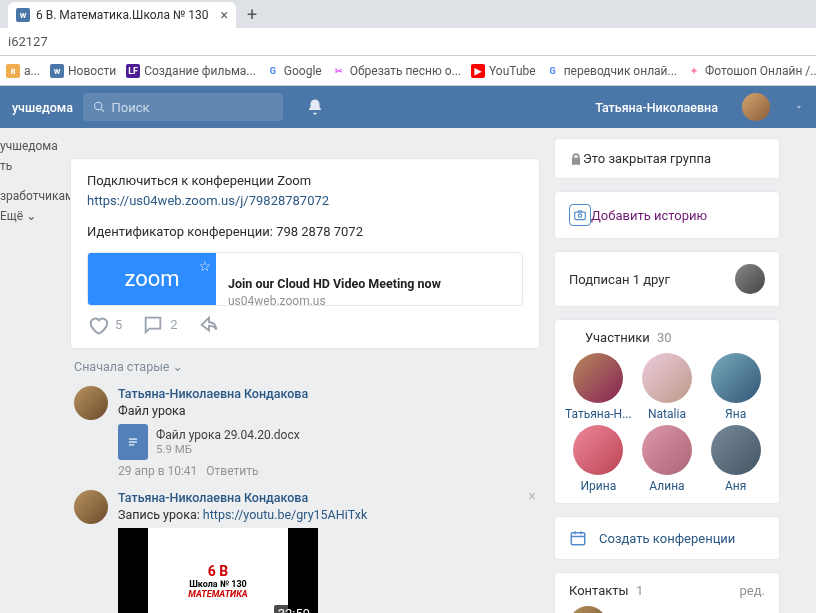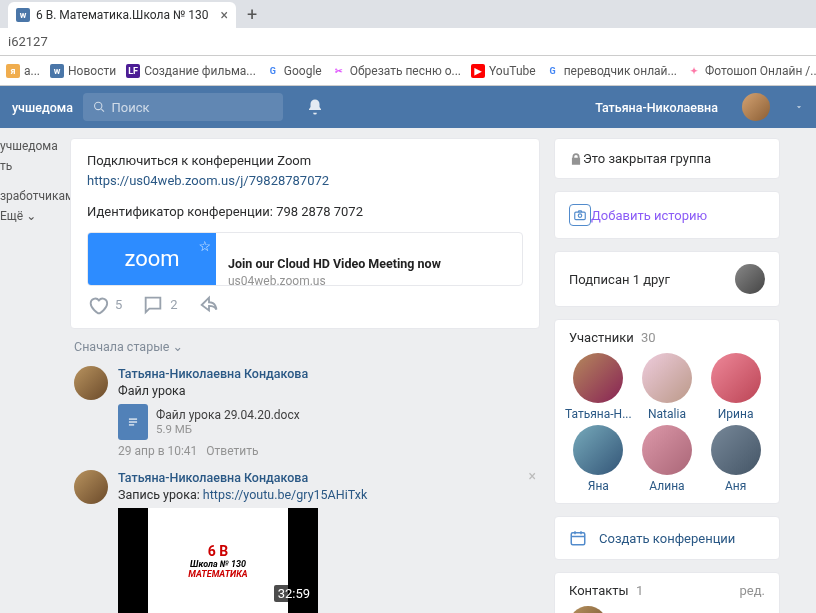--- a/index.html
+++ b/index.html
@@ -25,21 +25,21 @@
 .hdr-ico { width: 20px; height: 20px; display: flex; align-items: center; justify-content: center; }
 .music-controls { display: flex; align-items: center; gap: 14px; margin-left: 28px; }
 .track { font-size: 12.5px; color: rgba(255,255,255,0.85); margin-left: 8px; }
 .user-area { margin-left: auto; display: flex; align-items: center; gap: 24px; font-size: 12.5px; font-weight: 500; }
 .avatar-sm { width: 28px; height: 28px; border-radius: 50%; background: linear-gradient(135deg,#d4a373,#8b5e34); }
 
 
 .content { display: flex; height: calc(613px - 128px); }
 .left-col { width: 60px; padding-top: 8px; font-size: 12px; color: #555; }
 .left-col div { padding: 3px 0 3px 0; }
-.main-col { width: 480px; padding: 10px 0 0 10px; }
+.main-col { width: 480px; padding: 10px 0 0 10px; margin-top: 20px; }
 .right-col { width: 250px; padding: 10px 10px 0 14px; display: flex; flex-direction: column; gap: 12px; }
 
 
 .card { background: #fff; border-radius: 4px; border: 1px solid #e7e8ec; }
 .post-card { padding: 12px 16px; }
 .post-text { font-size: 13px; line-height: 1.5; }
 .link { color: #2a5885; text-decoration: none; }
 .link-card { border: 1px solid #e7e8ec; border-radius: 4px; display: flex; margin: 10px 0 8px; overflow: hidden; height: 54px; }
 .zoom-box { background: #2d8cff; width: 128px; display: flex; align-items: center; justify-content: center; color: #fff; font-size: 22px; font-weight:400; position: relative; }
 .zoom-star { position: absolute; right: 5px; top: 5px; color: rgba(255,255,255,0.85); font-size: 14px; }
@@ -60,32 +60,32 @@
 
 .file-att { display: flex; align-items: center; gap: 8px; margin-top: 6px; }
 .file-ico { width: 30px; height: 36px; background: #5181b8; border-radius: 3px; display: flex; align-items: center; justify-content: center; }
 .file-name { color: #404040; font-size: 12px; }
 .file-size { font-size: 11.5px; color: #939393; }
 
 .video-thumb { width: 200px; height: 106px; background: #000; margin-top: 6px; position: relative; display: flex; }
 .vt-side { width: 30px; background: #000; }
 .vt-mid { flex: 1; background: #fff; display: flex; flex-direction: column; align-items: center; justify-content: center; }
 .vt-t1 { color: #c00; font-weight: bold; font-size: 14px; }
-.vt-t2 { color: #000; font-size: 9px; font-weight: bold; font-style: italic; }
+.vt-t2 { color: #000; font-size: 9px; font-weight: bold; }
 .vt-t3 { color: #c00; font-size: 9px; font-style: italic; font-weight: bold; }
 .vt-dur { position: absolute; right: 4px; bottom: 12px; background: rgba(0,0,0,0.7); color: #fff; font-size: 13px; padding: 1px 4px; border-radius: 2px; }
 
 
 .r-row { padding: 12px 14px; display: flex; align-items: center; font-size: 13px; }
 .r-ico { width: 22px; height: 22px; border: 1.5px solid #528bcc; border-radius: 4px; display: flex; align-items: center; justify-content: center; color: #528bcc; flex-shrink: 0; }
 .r-lock { color: #939393; }
-.r-link { color: #8b5cf6; }
+.r-link { color: #701a75; }
 .subsc { display: flex; align-items: center; justify-content: space-between; padding: 12px 14px; font-size: 13px; }
 .subsc-ava { width: 30px; height: 30px; border-radius: 50%; background: linear-gradient(135deg,#888,#444); }
-.section-title { font-size: 13px; padding: 10px 14px 4px; }
+.section-title { font-size: 13px; padding: 10px 30px 4px; }
 .gray { color: #939393; }
 .members-grid { display: grid; grid-template-columns: repeat(3, 1fr); gap: 4px 2px; padding: 4px 10px 10px; text-align: center; }
 .m-ava { width: 50px; height: 50px; border-radius: 50%; margin: 0 auto 4px; background: linear-gradient(135deg,#c99,#866); }
 .m-name { font-size: 12px; color: #2a5885; }
 .r-action { padding: 12px 14px; display: flex; align-items: center; gap: 12px; color: #2a5885; font-size: 13px; }
 .contacts { padding: 10px 14px; }
 .contact-row { display: flex; align-items: center; gap: 10px; margin-top: 8px; }
 .contact-ava { width: 38px; height: 38px; border-radius: 50%; background: linear-gradient(135deg,#b8935f,#6b4a2a); }
 
 svg { display: block; }
@@ -291,26 +291,26 @@
       <div class="members-grid">
         <div>
             <div class="m-ava" style="background:linear-gradient(135deg,#b5895c,#825)"></div>
             <div class="m-name">Татьяна-Н...</div>
           </div>
         <div>
             <div class="m-ava" style="background:linear-gradient(135deg,#ecd,#b98)"></div>
             <div class="m-name">Natalia</div>
           </div>
         <div>
+            <div class="m-ava" style="background:linear-gradient(135deg,#7ab,#357)"></div>
+            <div class="m-name">Яна</div>
+          </div>
+        <div>
             <div class="m-ava" style="background:linear-gradient(135deg,#e89,#b45)"></div>
             <div class="m-name">Ирина</div>
-          </div>
-        <div>
-            <div class="m-ava" style="background:linear-gradient(135deg,#7ab,#357)"></div>
-            <div class="m-name">Яна</div>
           </div>
         <div>
             <div class="m-ava" style="background:linear-gradient(135deg,#d9a,#a67)"></div>
             <div class="m-name">Алина</div>
           </div>
         <div>
             <div class="m-ava" style="background:linear-gradient(135deg,#789,#456)"></div>
             <div class="m-name">Аня</div>
           </div>
       </div>

